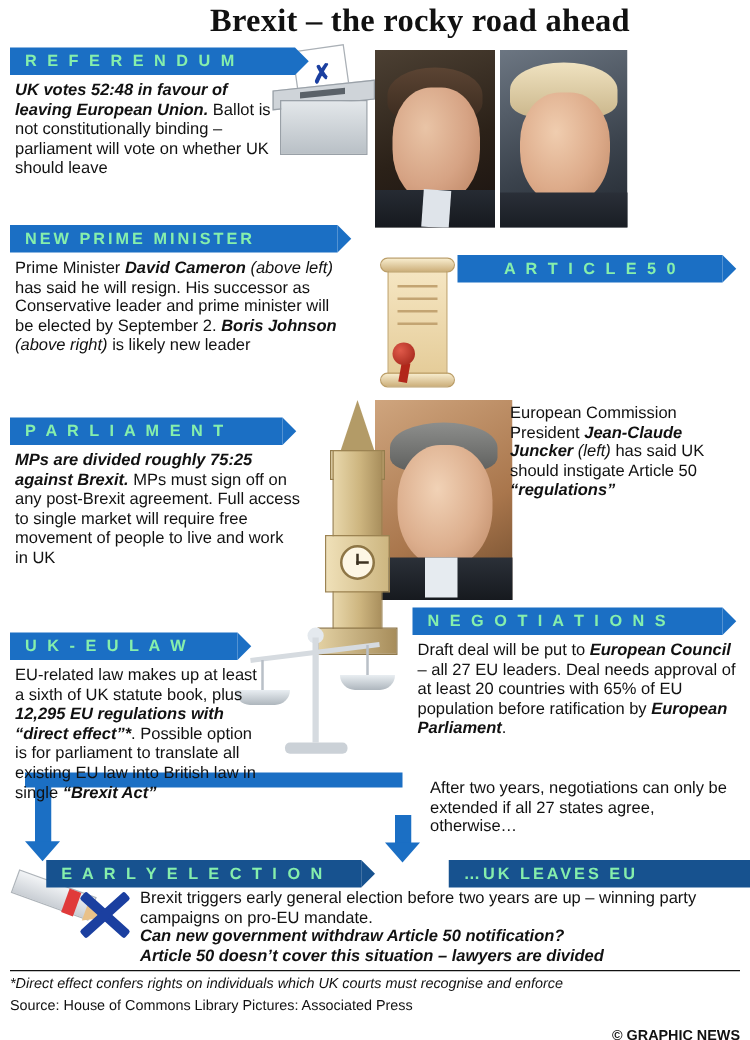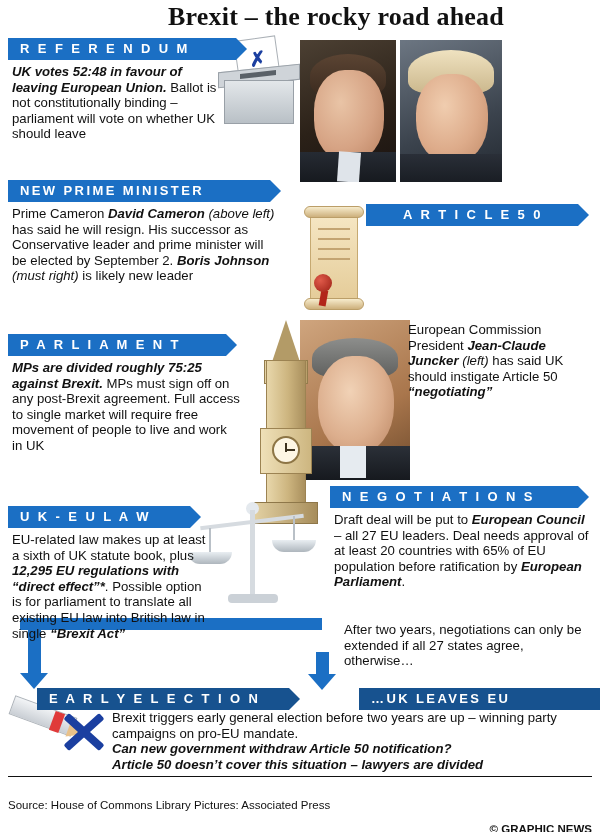--- a/index.html
+++ b/index.html
@@ -21,21 +21,21 @@
     font-weight:bold;font-size:26px;line-height:34px;
     letter-spacing:.2px;
     color:#111;
     padding-left:36px;
   }
 
   
   .bar{
     position:absolute;
     background:#1b6fc4;
-    color:#ffffff;
+    color:#86efac;
     font-weight:bold;
     font-size:13px;
     letter-spacing:2.4px;
     padding:4px 10px 4px 12px;
     box-sizing:border-box;
     height:22px;
     line-height:14px;
     white-space:nowrap;
   }
   .bar.dark{background:#17528f;margin-left:29px;}
@@ -349,54 +349,55 @@
   </div>
   <div class="connector" style="left:20px;top:618px;width:302px;height:12px;"></div>
 
   <div class="bar" style="left:8px;top:38px;width:228px;">R E F E R E N D U M</div>
   <div class="txt" style="left:12px;top:64px;width:210px;">
     <b style="font-weight:bold;">UK votes 52:48 in favour of leaving European Union.</b><span> Ballot is not constitutionally binding – parliament will vote on whether UK should leave</span>
   </div>
 
   <div class="bar" style="left:8px;top:180px;width:262px;">NEW PRIME MINISTER</div>
   <div class="txt" style="left:12px;top:206px;width:264px;">
-    <span>Prime Cameron </span><span class="bi">David Cameron</span>
-    <i>(above left)</i><span> has said he will resign. His successor as Conservative leader and prime minister will be elected by September 2. </span><span class="bi">Boris Johnson</span><i> (must right)</i><span> is likely new leader</span>
+    <span>Prime Minister </span><span class="bi">David Cameron</span>
+    <i>(above left)</i><span> has said he will resign. His successor as Conservative leader and prime minister will be elected by September 2. </span><span class="bi">Boris Johnson</span><i> (above right)</i><span> is likely new leader</span>
   </div>
 
   <div class="bar" style="left:8px;top:334px;width:218px;">P A R L I A M E N T</div>
   <div class="txt" style="left:12px;top:360px;width:228px;">
     <span class="bi">MPs are divided roughly 75:25 against Brexit.</span><span> MPs must sign off on any post-Brexit agreement. Full access to single market will require free movement of people to live and work in UK</span>
   </div>
 
   <div class="bar" style="left:8px;top:506px;width:182px;">U K - E U   L A W</div>
   <div class="txt" style="left:12px;top:532px;width:194px;">
     <span>EU-related law makes up at least a sixth of UK statute book, plus </span><span class="bi">12,295 EU regulations with “direct effect”*</span><span>. Possible option is for parliament to translate all existing EU law into British law in single </span><span class="bi">“Brexit Act”</span>
   </div>
 
   <div class="bar" style="left:366px;top:204px;width:212px;text-align:center;">A R T I C L E   5 0</div>
   <div class="txt" style="left:408px;top:322px;width:184px;">
     <span>European Commission President </span><span class="bi">Jean-Claude Juncker</span>
-    <i>(left)</i><span> has said UK should instigate Article 50 </span><span class="bi">“negotiating”</span>
+    <i>(left)</i><span> has said UK should instigate Article 50 </span><span class="bi">“regulations”</span>
   </div>
 
   <div class="bar" style="left:330px;top:486px;width:248px;">N E G O T I A T I O N S</div>
   <div class="txt" style="left:334px;top:512px;width:256px;">
     <span>Draft deal will be put to </span><span class="bi">European Council</span><span> – all 27 EU leaders. Deal needs approval of at least 20 countries with 65% of EU population before ratification by </span><span class="bi">European Parliament</span><span>.</span>
   </div>
   <div class="txt" style="left:344px;top:622px;width:246px;">After two years, negotiations can only be extended if all 27 states agree, otherwise…</div>
 
   <div class="bar dark" style="left:8px;top:688px;width:252px;">E A R L Y   E L E C T I O N</div>
   <div class="bar dark noarrow" style="left:330px;top:688px;width:248px;">…UK LEAVES EU</div>
 
   <div class="txt" style="left:112px;top:710px;width:480px;">
     <span>Brexit triggers early general election before two years are up – winning party campaigns on pro-EU mandate.</span><br>
     <span class="bi">Can new government withdraw Article 50 notification?</span><br>
     <span class="bi">Article 50 doesn’t cover this situation – lawyers are divided</span>
   </div>
 
   <div class="rule"></div>
+  <div class="footnote">*Direct effect confers rights on individuals which UK courts must recognise and enforce</div>
   <div class="source">
     <span>Source: House of Commons Library   Pictures: Associated Press</span>
     <span class="right">© GRAPHIC NEWS</span>
   </div>
 
 </div>
 
 </body></html>

